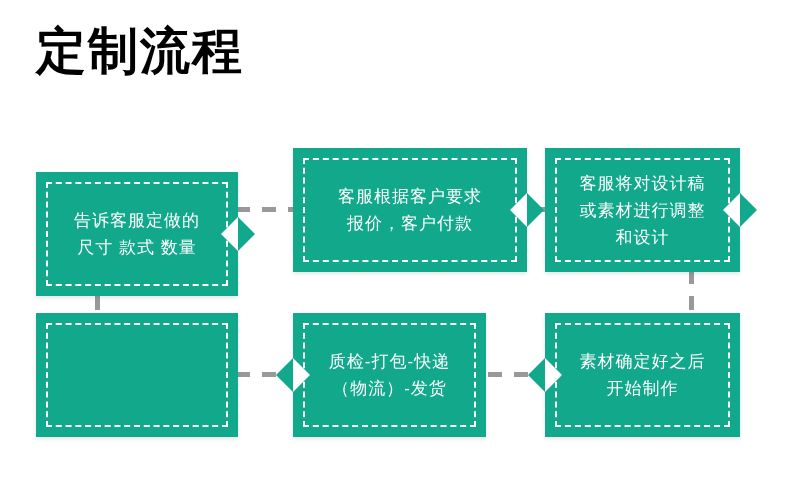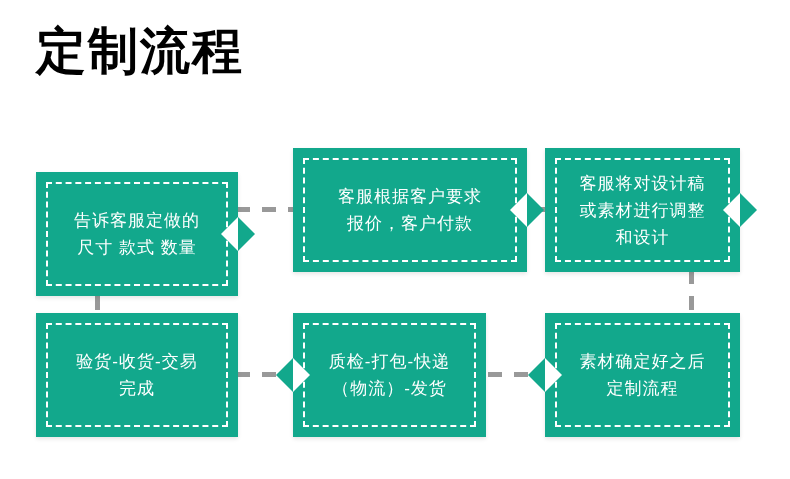--- a/index.html
+++ b/index.html
@@ -177,32 +177,30 @@
     <div class="box-label">客服将对设计稿
 或素材进行调整
 和设计</div>
     <span class="notch notch-right"></span>
     <span class="arrow arrow-right"></span>
   </div>
 
   <div class="flow-box" style="left:545px; top:313px; width:195px; height:124px;">
     <div class="inner-dash"></div>
     <div class="box-label">素材确定好之后
-定制流程</div>
+开始制作</div>
     <span class="notch notch-left"></span>
     <span class="arrow arrow-left"></span>
   </div>
 
   <div class="flow-box" style="left:293px; top:313px; width:193px; height:124px;">
     <div class="inner-dash"></div>
     <div class="box-label">质检-打包-快递
 （物流）-发货</div>
     <span class="notch notch-left"></span>
     <span class="arrow arrow-left"></span>
   </div>
 
   <div class="flow-box" style="left:36px; top:313px; width:202px; height:124px;">
     <div class="inner-dash"></div>
-    <div class="box-label">验货-收货-交易
-完成</div>
   </div>
 
 </div>
 
 </body></html>

